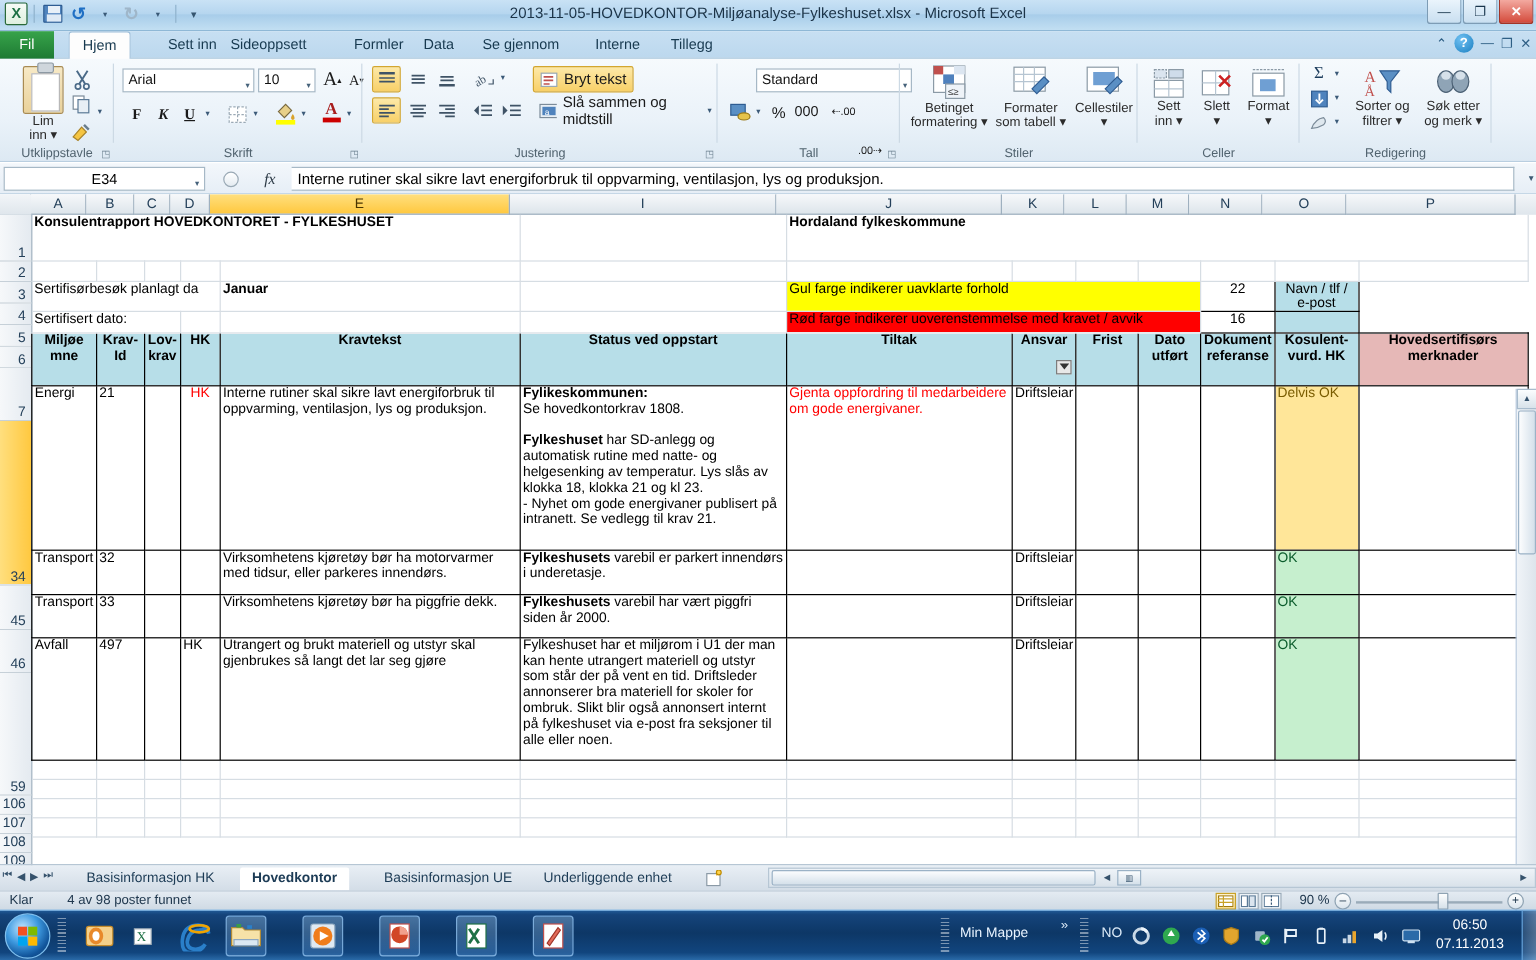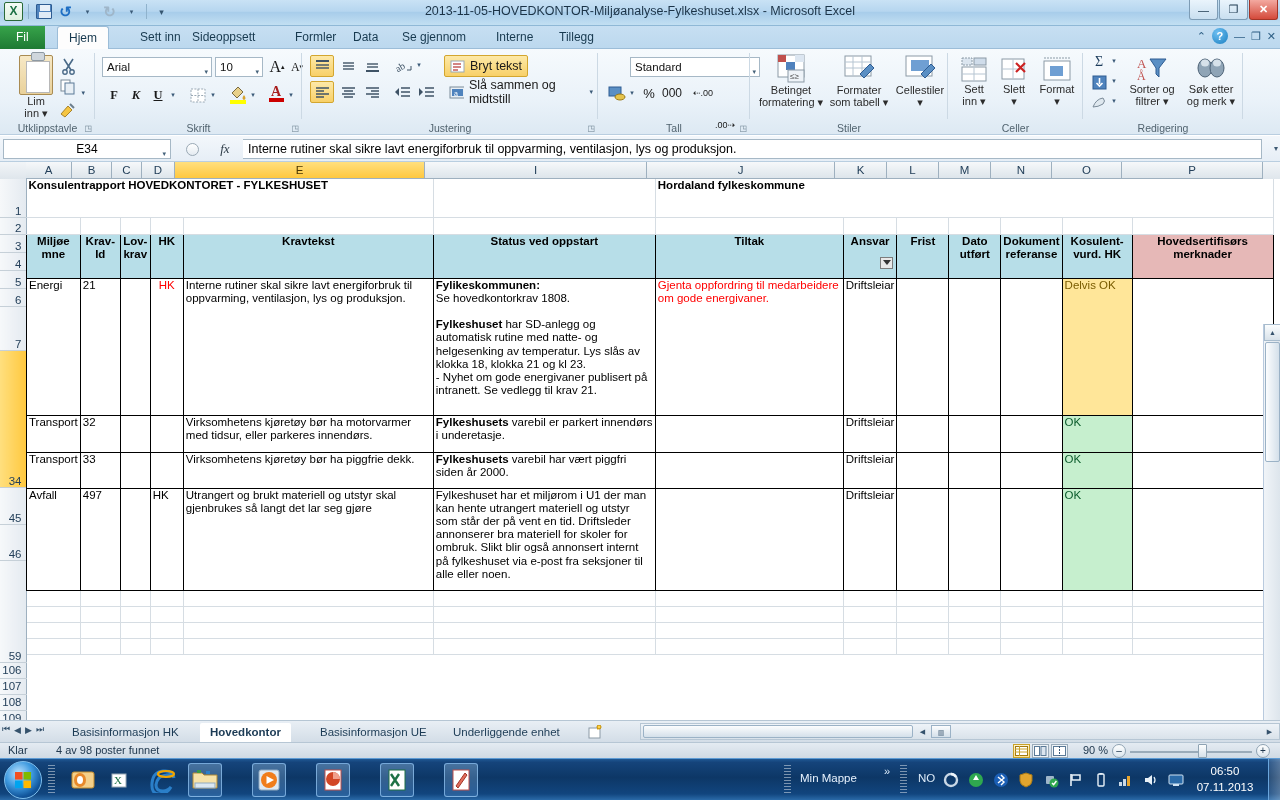--- a/index.html
+++ b/index.html
@@ -748,21 +748,38 @@
           <td class="c"></td>
           <td class="c"></td>
           <td class="c"></td>
       <td class="c"></td>
           <td class="c"></td>
           <td class="c"></td>
           <td class="c"></td>
     </tr>
 
 
-
+    <tr>
+      <td class="c" colspan="4" style="height:18px;white-space:nowrap;overflow:hidden;">Sertifisørbesøk planlagt da</td>
+      <td class="c" style="font-weight:bold">Januar</td>
+      <td class="c"></td>
+      <td class="c legend yellow" colspan="4">Gul farge indikerer uavklarte forhold</td>
+      <td class="c numbox">22</td>
+      <td class="c lightblue" style="text-align:center">Navn / tlf / e-post</td>
+    </tr>
+
+    <tr>
+      <td class="c" colspan="3" style="height:18px">Sertifisert dato:</td>
+      <td class="c"></td>
+          <td class="c"></td>
+          <td class="c"></td>
+      <td class="c legend red" colspan="4">Rød farge indikerer uoverenstemmelse med kravet / avvik</td>
+      <td class="c numbox">16</td>
+      <td class="c lightblue"></td>
+    </tr>
 
 
     <tr>
       <td class="c thead" style="height:44px">
         <span>Miljøe</span><br><span>mne</span></td>
       <td class="c thead">
         <span>Krav-</span><br><span>Id</span></td>
       <td class="c thead">
         <span>Lov-</span><br><span>krav</span></td>
       <td class="c thead">HK</td>

